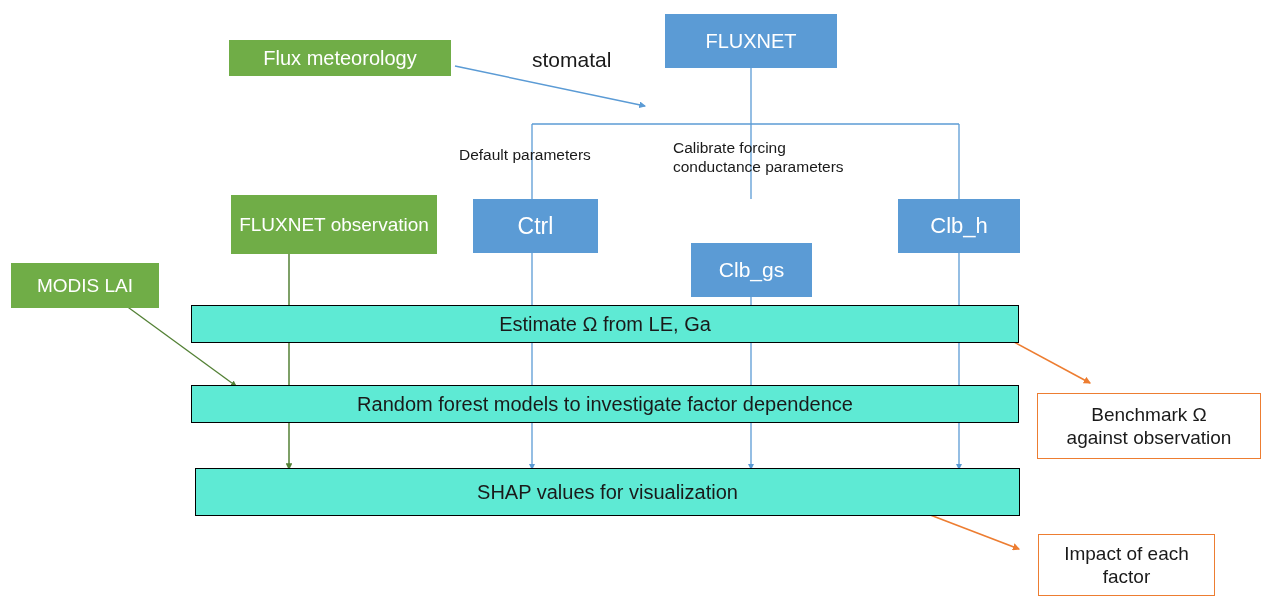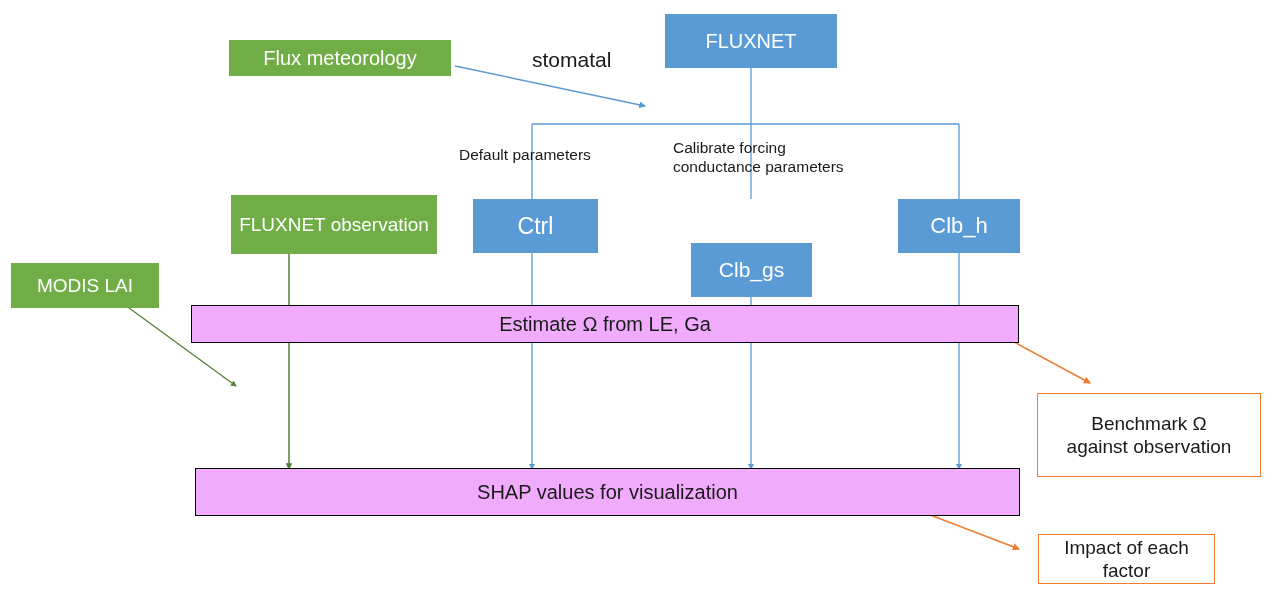--- a/index.html
+++ b/index.html
@@ -37,21 +37,21 @@
   }
   .node-blue {
     background: #5B9BD5;
     color: #ffffff;
   }
   .node-green {
     background: #70AD47;
     color: #ffffff;
   }
   .node-white {
-    background: #f0abfc;
+    background: #5eead4;
     color: #1a1a1a;
     border: 1.6px solid #000000;
   }
   .node-outline-orange {
     background: #ffffff;
     color: #1a1a1a;
     border: 1.5px solid #ED7D31;
   }
   .caption {
     position: absolute;
@@ -112,27 +112,28 @@
   <div class="node node-green" style="left:11px; top:263px; width:148px; height:45px; font-size:19px;">MODIS LAI</div>
 
   <div class="node node-blue" style="left:473px; top:199px; width:125px; height:54px; font-size:23px;">Ctrl</div>
 
   <div class="node node-blue" style="left:691px; top:199px; width:121px; height:54px; font-size:21px;margin-top:44px;">Clb_gs</div>
 
   <div class="node node-blue" style="left:898px; top:199px; width:122px; height:54px; font-size:22px;">Clb_h</div>
 
   <div class="node node-white" style="left:191px; top:305px; width:828px; height:38px; font-size:20px;">Estimate Ω from LE, Ga</div>
 
+  <div class="node node-white" style="left:191px; top:385px; width:828px; height:38px; font-size:20px;">Random forest models to investigate factor dependence</div>
 
   <div class="node node-white" style="left:195px; top:468px; width:825px; height:48px; font-size:20px;">SHAP values for visualization</div>
 
-  <div class="node node-outline-orange" style="left:1037px; top:393px; width:224px; height:84px; font-size:19px; white-space:pre-line;">Benchmark Ω
+  <div class="node node-outline-orange" style="left:1037px; top:393px; width:224px; height:66px; font-size:19px; white-space:pre-line;">Benchmark Ω
 against observation</div>
 
-  <div class="node node-outline-orange" style="left:1038px; top:534px; width:177px; height:50px; font-size:19px; white-space:pre-line;">Impact of each
+  <div class="node node-outline-orange" style="left:1038px; top:534px; width:177px; height:62px; font-size:19px; white-space:pre-line;">Impact of each
 factor</div>
 
   <div class="caption" style="left:532px; top:47px; font-size:21px;">stomatal</div>
 
   <div class="caption" style="left:459px; top:146px; font-size:15.5px;">Default parameters</div>
 
   <div class="caption" style="left:673px; top:139px; font-size:15.5px;">Calibrate forcing
 conductance parameters</div>
 
 

